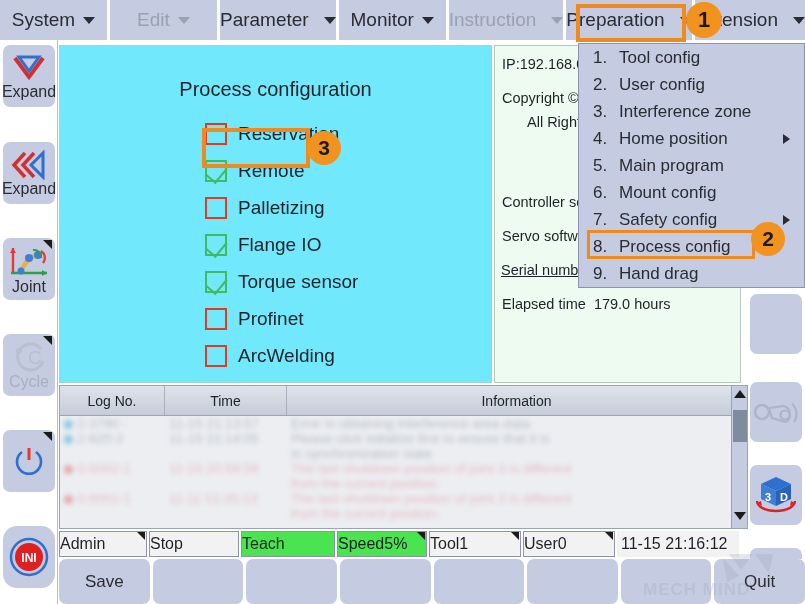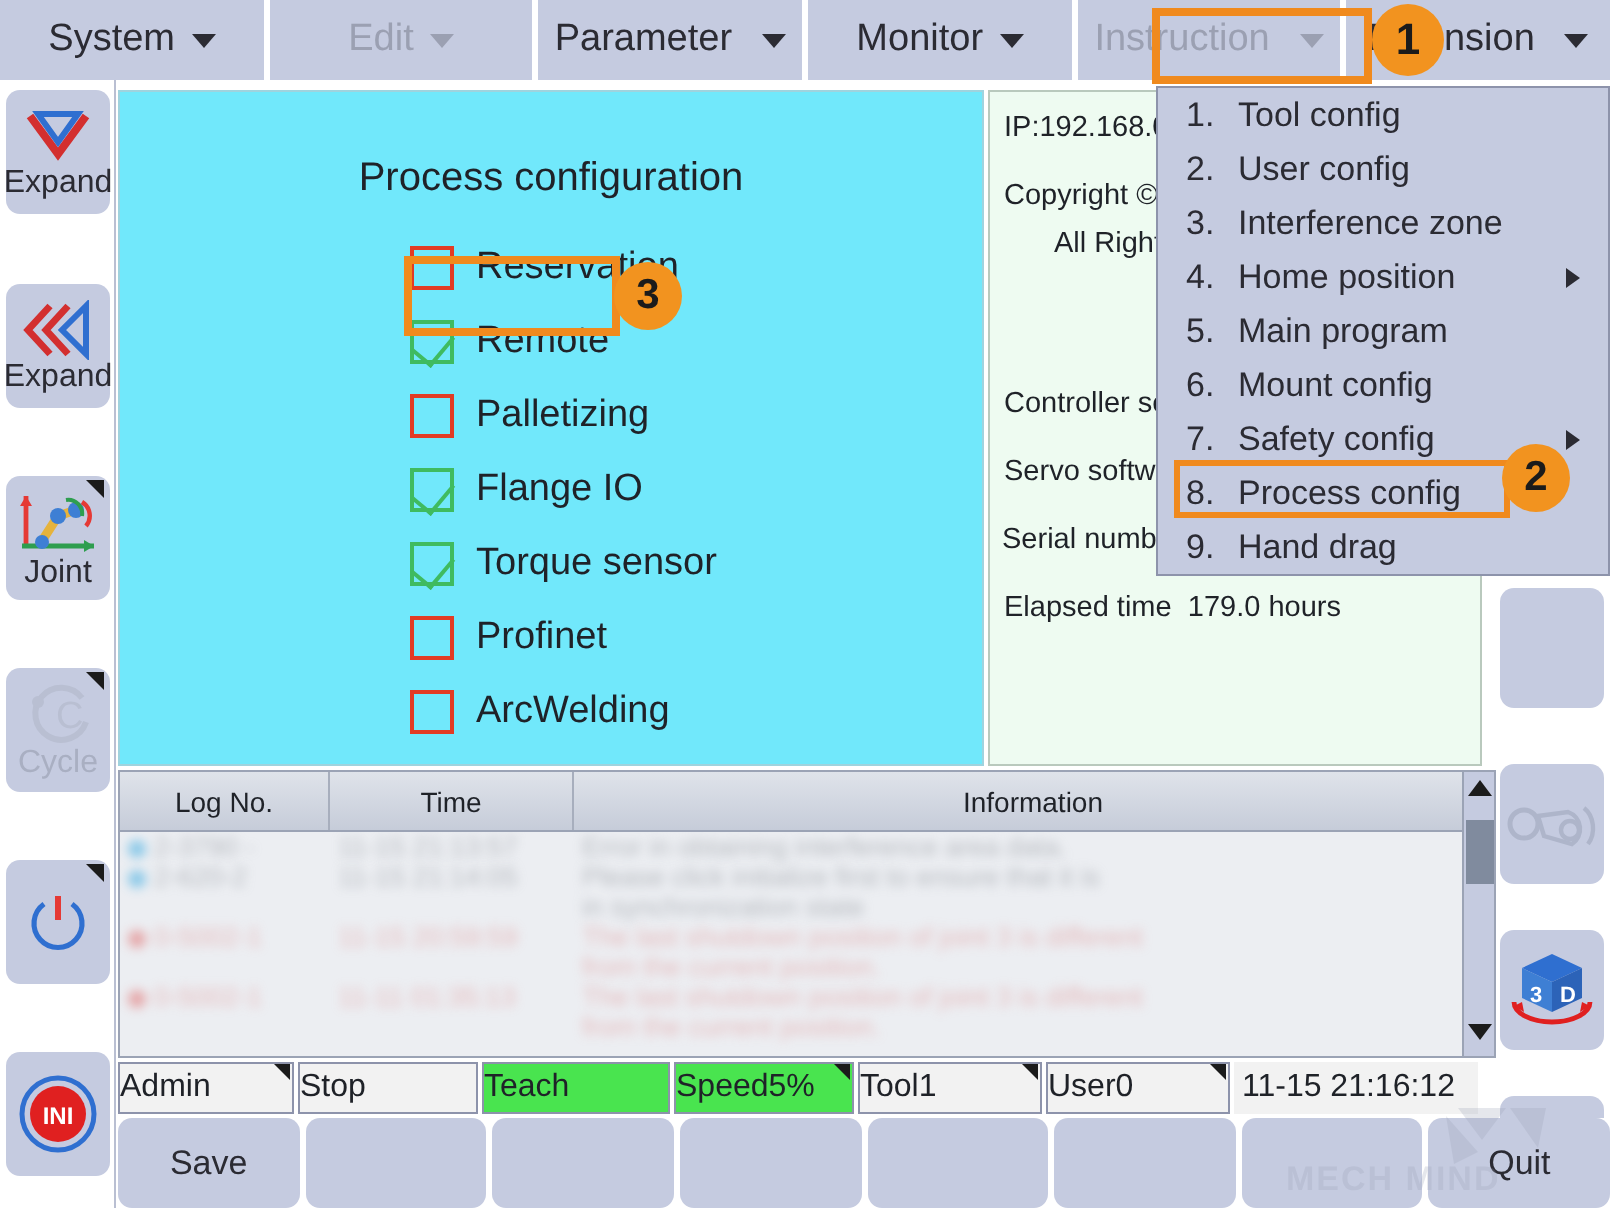--- a/index.html
+++ b/index.html
@@ -182,21 +182,21 @@
     overflow: hidden;
     font-size: 14.5px;
     color: #1f2228;
   }
   .info-line { position: absolute; white-space: nowrap; }
   #info-ip      { left: 7px;  top: 10px; }
   #info-copy    { left: 7px;  top: 44px; }
   #info-rights  { left: 32px; top: 68px; }
   #info-ctrl    { left: 7px;  top: 148px; }
   #info-servo   { left: 7px;  top: 182px; }
-  #info-serial  { left: 6px;  top: 216px; }
+  #info-serial  { left: 6px;  top: 216px; text-decoration: underline; }
   #info-elapsed { left: 7px;  top: 250px; }
 
   
   .dropdown {
     position: absolute;
     left: 578px; top: 43px;
     width: 227px; height: 245px;
     background: #c5cbe0;
     border: 1px solid #8d93ab;
     z-index: 50;
@@ -371,20 +371,24 @@
     <div class="menu-item tight">
       <span>Parameter</span>
       <span class="caret"></span>
     </div>
     <div class="menu-item">
       <span>Monitor</span>
       <span class="caret"></span>
     </div>
     <div class="menu-item disabled tight">
       <span>Instruction</span>
+      <span class="caret"></span>
+    </div>
+    <div class="menu-item tight">
+      <span>Preparation</span>
       <span class="caret"></span>
     </div>
     <div class="menu-item tight">
       <span>Extension</span>
       <span class="caret"></span>
     </div>
   </div>
   <div class="menu-highlight"></div>
   <div class="badge" id="badge-1">1</div>
 
@@ -435,21 +439,21 @@
     </div>
 
     <div class="side-btn" style="top:390px;height:62px;">
       <span class="corner-flag"></span>
       <svg width="36" height="36" viewBox="0 0 36 36">
         <path d="M11 9 a12 12 0 1 0 14 0" fill="none" stroke="#2F6FD0" stroke-width="2.6"></path>
         <path d="M18 5 L18 17" stroke="#E53935" stroke-width="3"></path>
       </svg>
     </div>
 
-    <div class="side-btn" style="top:486px;height:62px;">
+    <div class="side-btn" style="top:486px;height:62px;border-radius:14px;">
       <svg width="40" height="40" viewBox="0 0 40 40">
         <circle cx="20" cy="20" r="18" fill="none" stroke="#2F6FD0" stroke-width="2.5"></circle>
         <circle cx="20" cy="20" r="14" fill="#E02020"></circle>
         <text x="20" y="25" font-size="12" fill="#ffffff" font-weight="bold" text-anchor="middle" font-family="Liberation Sans, sans-serif">INI</text>
       </svg>
     </div>
   </div>
 
   <div class="sidebar-right">
     <div class="rside-btn" style="top:5px;height:60px;"></div>

